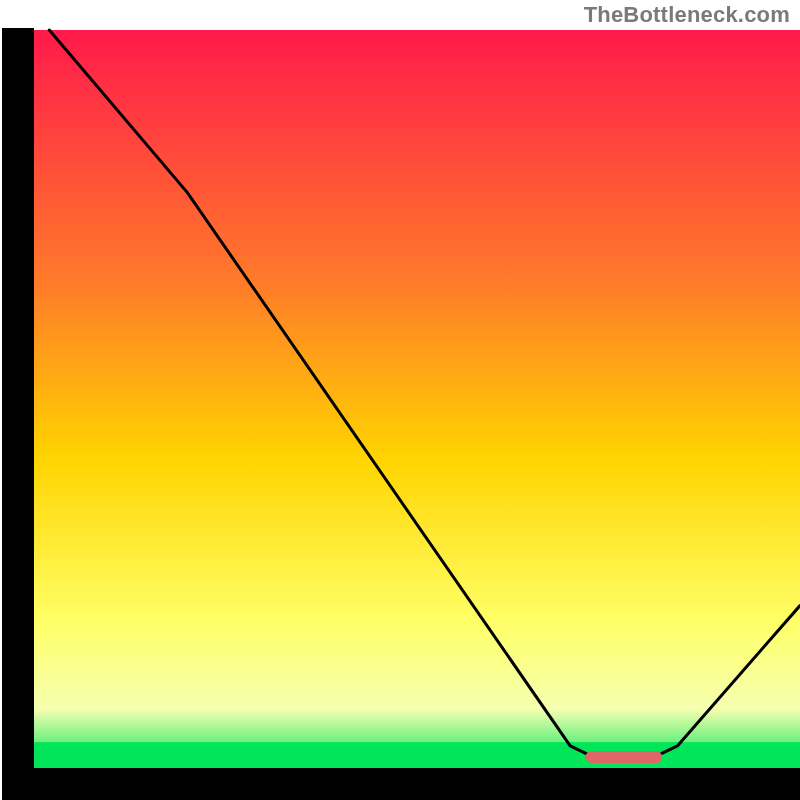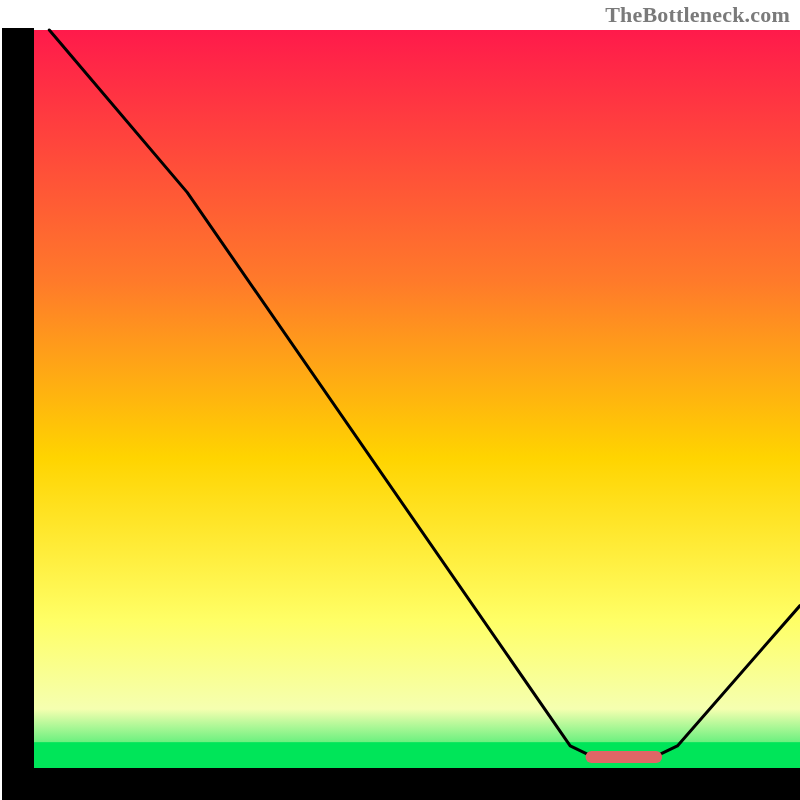--- a/index.html
+++ b/index.html
@@ -16,21 +16,20 @@
     height: 800px;
   }
   .watermark {
     position: absolute;
     top: 2px;
     right: 10px;
     font-size: 22px;
     font-weight: 600;
     color: #7a7a7a;
     letter-spacing: 0.2px;
-    font-family: Liberation Serif, serif;
   }
   svg {
     display: block;
   }
 </style>
 </head>
 <body>
 
 <div class="stage">
   <div class="watermark">TheBottleneck.com</div>

